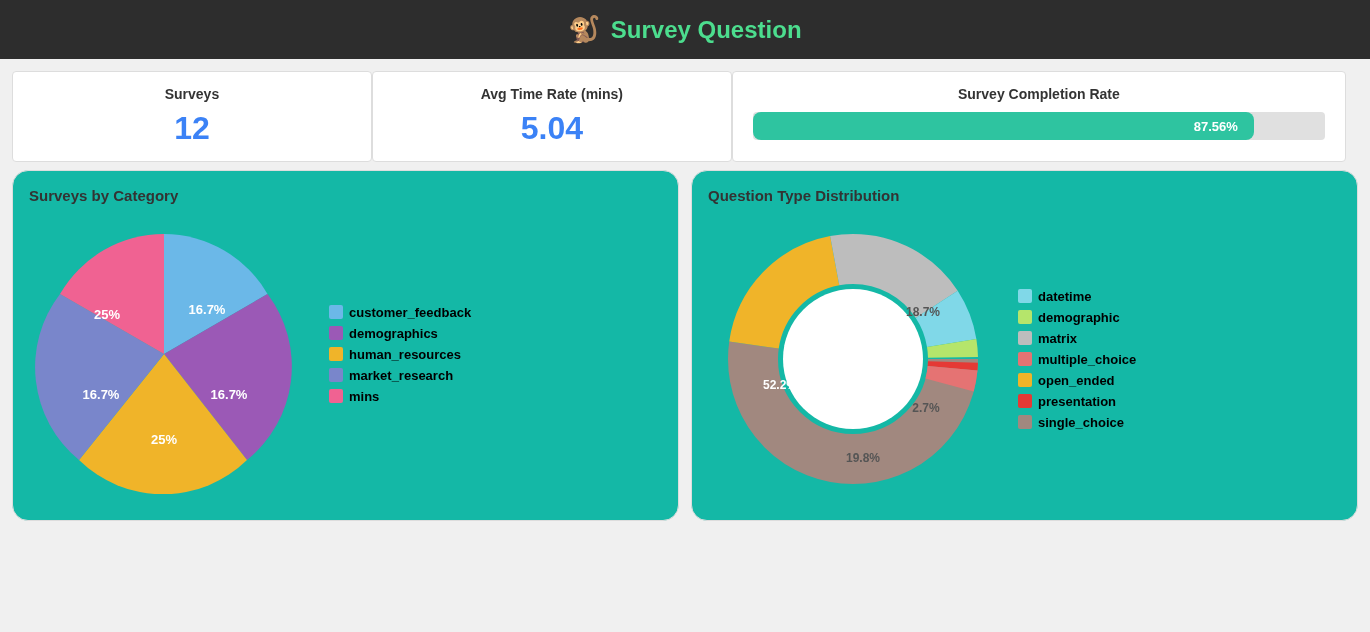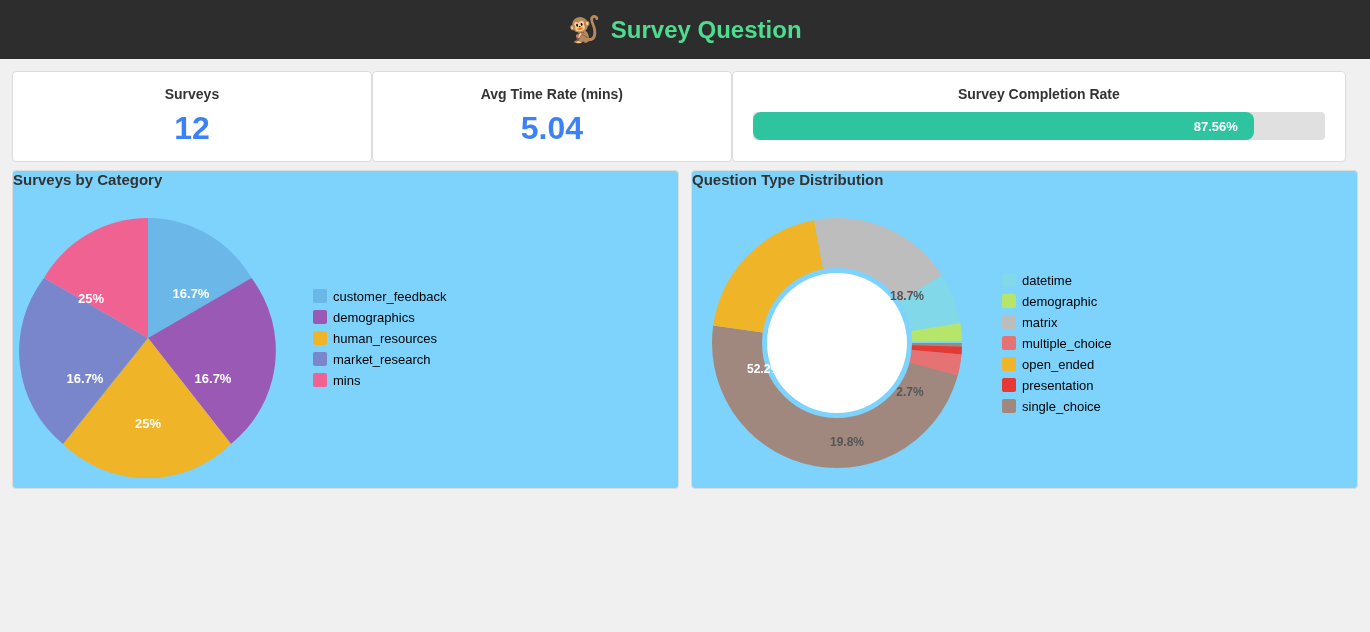--- a/index.html
+++ b/index.html
@@ -69,41 +69,42 @@
       font-size: 13px;
       font-weight: bold;
     }
 
     .charts-row {
       display: flex;
       gap: 12px;
       padding: 0 12px 12px 12px;
     }
     .chart-card {
-      background: #7dd3fc;
+      background: #14b8a6;
       border: 1px solid #ddd;
-      border-radius: 4px;
+      border-radius: 16px;
       flex: 1;
+      padding: 16px;
     }
     .chart-title {
       font-size: 15px;
       font-weight: bold;
       color: #333;
       margin-bottom: 10px;
     }
 
     
     .pie-container {
       display: flex;
       align-items: center;
       gap: 30px;
     }
     .pie-svg { flex-shrink: 0; }
     .legend { display: flex; flex-direction: column; gap: 6px; }
-    .legend-item { display: flex; align-items: center; gap: 6px; font-size: 13px; }
+    .legend-item { display: flex; align-items: center; gap: 6px; font-size: 13px; font-weight: bold; }
     .legend-color {
       width: 14px;
       height: 14px;
       border-radius: 2px;
       flex-shrink: 0;
     }
 
     
     .donut-container {
       display: flex;

